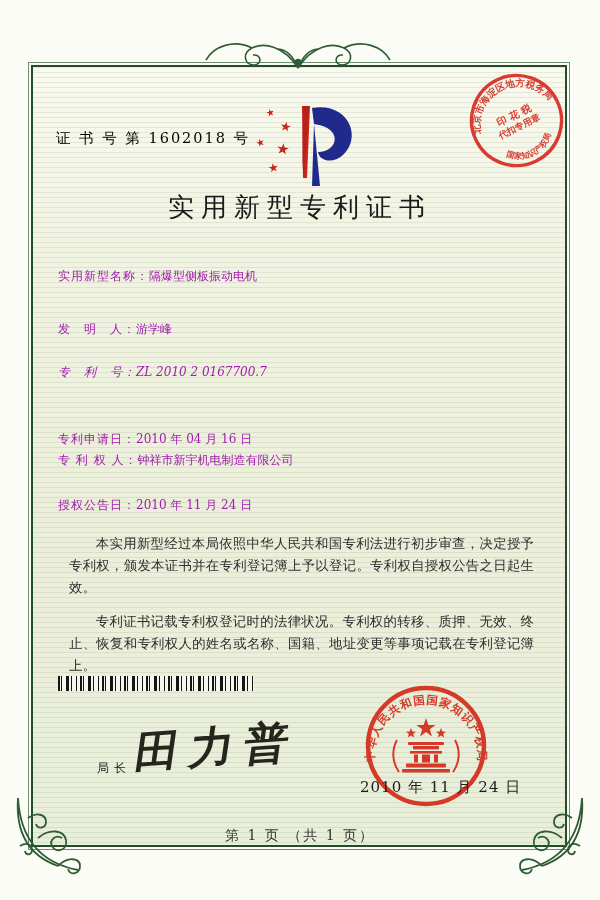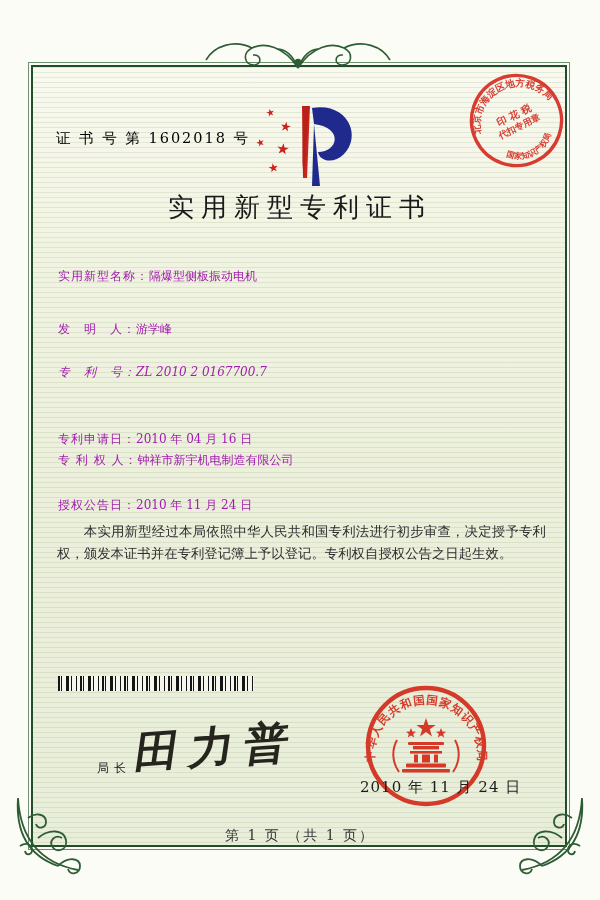--- a/index.html
+++ b/index.html
@@ -21,21 +21,21 @@
       linear-gradient(180deg,#f9f9f0 0%,#f2f4e3 22%,#ebefdb 55%,#e9eeda 100%);
   }
   .abs{position:absolute;}
   .cert-no{left:56px;top:99px;font-size:14.5px;letter-spacing:2px;color:#000000;margin-top:30px;}
   .title{left:0;right:0;top:190px;text-align:center;font-size:26px;font-weight:normal;
          letter-spacing:7px;color:#1a1a1a;}
   .field{left:58px;font-size:12px;color:#a21caf;white-space:nowrap;}
   .field .lbl{letter-spacing:1px;}
   .paras{left:57px;width:489px;top:521px;font-size:13.4px;line-height:22px;
          color:#2e2e2e;text-align:justify;}
-  .paras p{margin:0;text-indent:2em;}
+  .paras p{margin:12px;text-indent:2em;}
   .barcode{left:58px;top:676px;width:196px;height:15px;
     background:repeating-linear-gradient(90deg,
       #141414 0 2px,#f6f6ee 2px 3px,#141414 3px 4px,#f6f6ee 4px 8px,
       #141414 8px 11px,#f6f6ee 11px 13px,#141414 13px 14px,#f6f6ee 14px 18px,
       #141414 18px 19px,#f6f6ee 19px 22px);}
   .sig-label{left:97px;top:760px;font-size:12px;letter-spacing:5px;color:#222;}
   .sig-name{left:136px;top:718px;font-size:44px;font-weight:bold;color:#15150f;
     letter-spacing:10px;transform:skewX(-12deg) rotate(-4deg);
     font-family:"DejaVu Sans","Liberation Sans",sans-serif;opacity:.92;}
   .seal{left:364px;top:684px;width:124px;height:124px;opacity:.94;}
@@ -122,20 +122,21 @@
   </div>
   <div class="abs field" style="top:452px;">
     <span class="lbl">专 利 权 人：</span><span>钟祥市新宇机电制造有限公司</span>
   </div>
   <div class="abs field" style="top:497px;">
     <span class="lbl">授权公告日：</span><span>2010 年 11 月 24 日</span>
   </div>
 
   <div class="abs paras">
     <p>本实用新型经过本局依照中华人民共和国专利法进行初步审查，决定授予专利权，颁发本证书并在专利登记簿上予以登记。专利权自授权公告之日起生效。</p>
+    <p>专利证书记载专利权登记时的法律状况。专利权的转移、质押、无效、终止、恢复和专利权人的姓名或名称、国籍、地址变更等事项记载在专利登记簿上。</p>
   </div>
 
   <div class="abs barcode"></div>
 
   <div class="abs sig-label">局长</div>
   <div class="abs sig-name">田力普</div>
 
   <svg class="abs seal" viewBox="0 0 124 124">
     <circle cx="62" cy="62" r="58" fill="none" stroke="#d42f1e" stroke-width="4.5"></circle>
     <defs>

